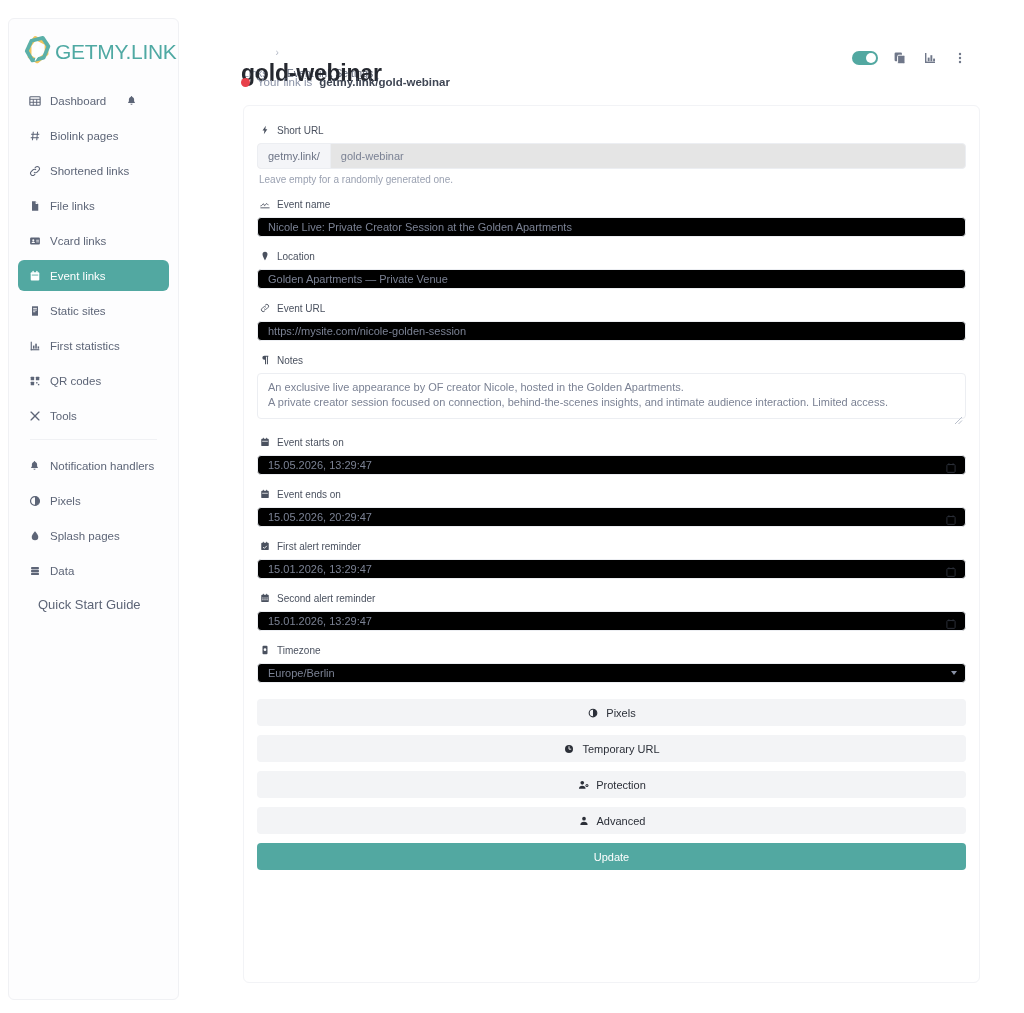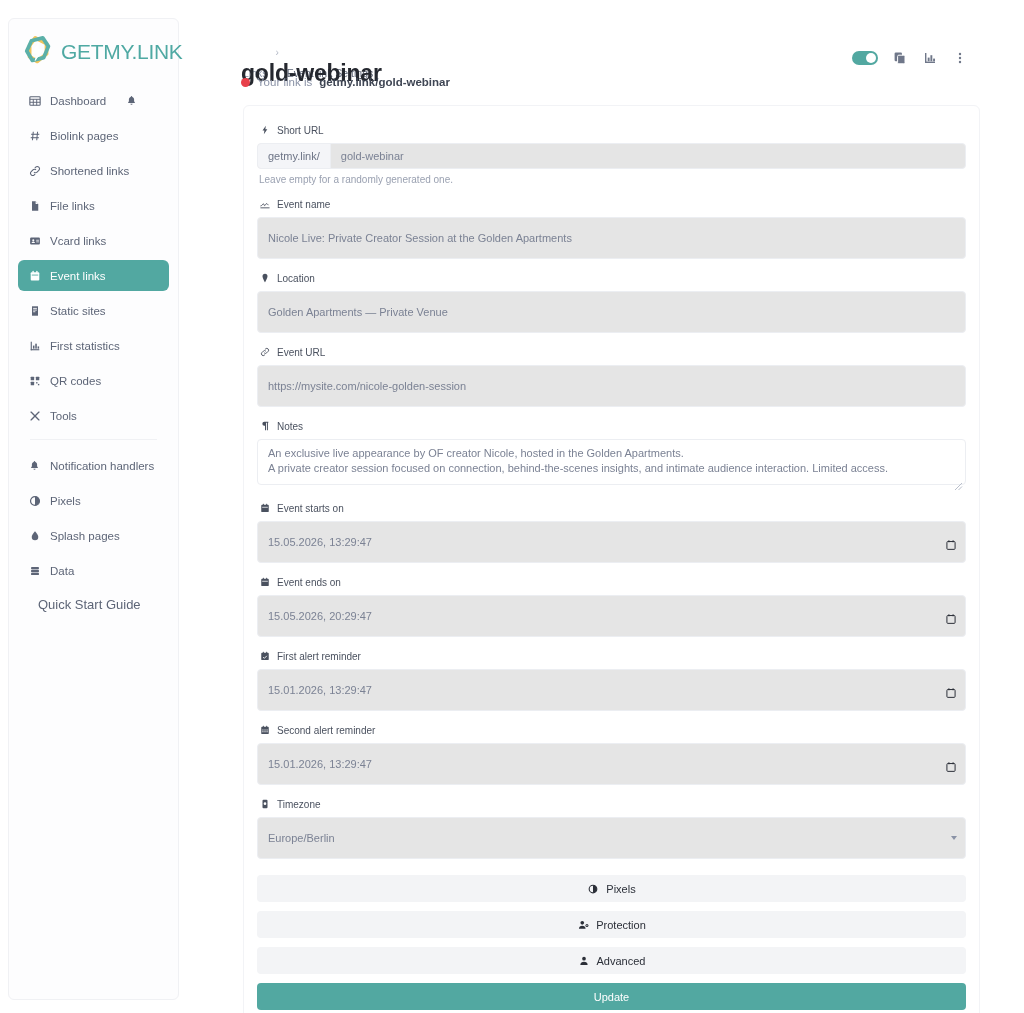--- a/index.html
+++ b/index.html
@@ -23,21 +23,20 @@
     left: 8px; top: 18px;
     width: 171px; height: 982px;
     background: #fdfdfe;
     border: 1px solid #f0f1f4;
     border-radius: 6px;
     padding: 0;
   }
   .logo-row {
     display: flex;
     align-items: center;
-    gap: 6px;
     padding: 14px 0 0 14px;
     height: 52px;
   }
   .logo-mark { width: 32px; height: 34px; flex: 0 0 auto; }
   .logo-text {
     font-size: 21px;
     letter-spacing: -0.3px;
     color: #4fa9a3;
     font-weight: 400;
     white-space: nowrap;
@@ -168,24 +167,24 @@
     margin: 8px 0 7px 2px;
     font-weight: 400;
   }
   .field-label .fl-icon {
     width: 12px; height: 12px;
     display: flex; align-items: center; justify-content: center;
     color: #4a515f;
   }
   .input {
     width: 100%;
-    height: 42px;
+    height: 20px;
     border: 1px solid #eceef2;
     border-radius: 4px;
-    background: #e5e5e5;
+    background: #000000;
     font-size: 11px;
     color: #7b8294;
     padding: 0 10px;
     display: flex; align-items: center;
     font-family: "Liberation Sans", sans-serif;
     outline: none;
   }
   .input-group {
     display: flex;
     width: 100%;
@@ -731,20 +730,29 @@
         <button class="section-btn">
           <span class="sb-icon">
             <svg viewBox="0 0 12 12" width="10" height="10">
                 <circle cx="6" cy="6" r="4.6" fill="none" stroke="#2b2f38" stroke-width="1.3"></circle>
                 <path d="M6 1.4a4.6 4.6 0 0 1 0 9.2z" fill="#2b2f38"></path>
               </svg>
           </span>
           <span>Pixels</span>
         </button>
 
+        <button class="section-btn">
+          <span class="sb-icon">
+            <svg viewBox="0 0 12 12" width="10" height="10" fill="#2b2f38">
+                <circle cx="6" cy="6" r="4.8"></circle>
+                <path d="M6 3.2v3h2.2" stroke="#ffffff" stroke-width="1.1" fill="none" stroke-linecap="round"></path>
+              </svg>
+          </span>
+          <span>Temporary URL</span>
+        </button>
 
         <button class="section-btn">
           <span class="sb-icon">
             <svg viewBox="0 0 13 12" width="11" height="10" fill="#2b2f38">
                 <circle cx="5" cy="3.4" r="2.2"></circle>
                 <path d="M1 10.6c0-2.2 1.8-3.6 4-3.6s4 1.4 4 3.6z"></path>
                 <circle cx="10.6" cy="6.6" r="1.8"></circle>
                 <circle cx="10.6" cy="6.6" r=".7" fill="#f3f4f6"></circle>
               </svg>
           </span>

